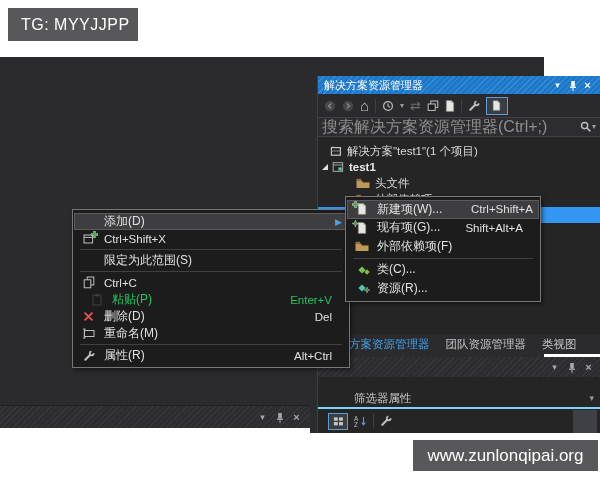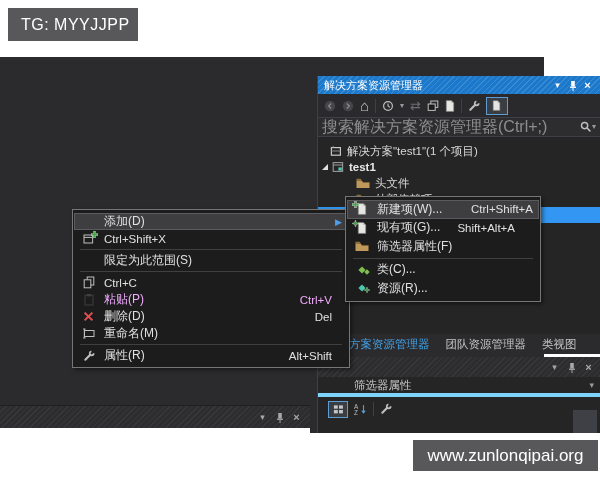--- a/index.html
+++ b/index.html
@@ -59,46 +59,46 @@
   .tab.active { color:#41A1E8; }
 
   
   .props-panel { position:absolute; left:317px; top:300px; width:283px; height:76px;
                  background:#252526; border-left:1px solid #3F3F46; }
   .hatch-title { height:20px; display:flex; align-items:center; justify-content:flex-end;
                  gap:2px; padding-right:4px; background:#2D2D30; color:#A8A8A8;
                  background-image:repeating-linear-gradient(135deg, rgba(255,255,255,.05) 0 1px, transparent 1px 4px); }
   .hatch-title .winbtn { color:#A8A8A8; }
   .props-combo { height:20px; display:flex; align-items:center; padding:0 6px 0 36px;
-                 color:#C8C8C8; font-size:11.5px; border-bottom:4px solid #7dd3fc; }
+                 color:#C8C8C8; font-size:11.5px; border-bottom:2px solid #7dd3fc;margin-top:12px; }
   .props-combo .lbl { flex:1; white-space:nowrap; }
   .props-toolbar { height:24px; display:flex; align-items:center; gap:6px; padding:0 10px; color:#C8C8C8; }
   .grip { position:absolute; right:3px; top:53px; width:24px; height:23px; background:#3F3F46; }
 
   
   .left-strip { left:0; top:348px; width:310px; height:23px; background:#2D2D30;
                 background-image:repeating-linear-gradient(135deg, rgba(255,255,255,.05) 0 1px, transparent 1px 4px);
                 border-top:1px solid #1F1F22; display:flex; align-items:center;
                 justify-content:flex-end; gap:2px; padding-right:6px; color:#A8A8A8; }
   .left-strip .winbtn { color:#A8A8A8; }
   .white-notch { left:0; top:371px; width:310px; height:5px; background:#fff; }
 
   
   .menu { position:absolute; background:#1C1C1D; border:1px solid #767676; padding:3px 1px;
           box-shadow:2px 2px 4px rgba(0,0,0,.45); }
   .cmenu { left:72px; top:152px; width:278px; z-index:10; }
   .smenu { left:345px; top:139px; width:196px; z-index:11; }
   .mi { display:flex; align-items:center; height:17px; padding:0 16px 0 5px; gap:6px;
         font-size:12px; color:#E0E0E0; white-space:nowrap; }
-  .smenu .mi { height:18.5px; padding-right:24px; }
+  .smenu .mi { height:18.5px; padding-right:16px; }
   .mi .ic { width:19px; flex:none; display:flex; justify-content:center; position:relative; }
   .mi .lbl { flex:1; }
   .mi .sc { flex:none; font-size:11.5px; }
   .mi.hl { background:#3E3E40; box-shadow:inset 0 0 0 1px #5B5B5E; padding-right:6px; }
-  .mi.dis { color:#f0abfc; }
+  .mi.dis { color:#22c55e;margin-left:8px; }
   .mi.dis svg { opacity:.45; }
   .subarrow { flex:none; color:#4F9FE8; font-size:9px; }
   .msep { height:1px; background:#3F3F44; margin:2px 6px; }
 
   .red { color:#E25050; }
   .gray-ic { color:#BFBFBF; }
   svg { display:block; }
 </style>
 </head>
 <body>
@@ -400,21 +400,21 @@
           </span>
         <span class="sc">Ctrl+C</span>
       </div>
       <div class="mi dis">
         <span class="ic" style="color:#6A6A6A;">
             <svg width="12" height="13">
               <use href="#i-paste"></use>
             </svg>
           </span>
         <span class="lbl">粘贴(P)</span>
-        <span class="sc">Ctrl+V</span>
+        <span class="sc">Enter+V</span>
       </div>
       <div class="mi">
         <span class="ic red">
             <svg width="11" height="11">
               <use href="#i-xmark"></use>
             </svg>
           </span>
         <span class="lbl">删除(D)</span>
         <span class="sc">Del</span>
       </div>
@@ -427,21 +427,21 @@
         <span class="lbl">重命名(M)</span>
       </div>
       <div class="msep"></div>
       <div class="mi">
         <span class="ic gray-ic">
             <svg width="12" height="12">
               <use href="#i-wrench"></use>
             </svg>
           </span>
         <span class="lbl">属性(R)</span>
-        <span class="sc">Alt+Shift</span>
+        <span class="sc">Alt+Ctrl</span>
       </div>
     </div>
 
     <div class="menu smenu">
       <div class="mi hl">
         <span class="ic">
           <svg width="10" height="12">
               <use href="#i-doc"></use>
             </svg>
           <svg width="7" height="7" style="position:absolute;left:0;top:-2px">
@@ -462,21 +462,21 @@
         </span>
         <span class="lbl">现有项(G)...</span>
         <span class="sc">Shift+Alt+A</span>
       </div>
       <div class="mi">
         <span class="ic">
             <svg width="14" height="12">
               <use href="#i-folder"></use>
             </svg>
           </span>
-        <span class="lbl">筛选器属性(F)</span>
+        <span class="lbl">外部依赖项(F)</span>
       </div>
       <div class="msep"></div>
       <div class="mi">
         <span class="ic" style="color:#7FBF4D;">
           <svg width="8" height="8">
               <use href="#i-diamond"></use>
             </svg>
           <svg width="6" height="6" style="position:absolute;right:1px;bottom:-1px">
               <use href="#i-diamond"></use>
             </svg>

